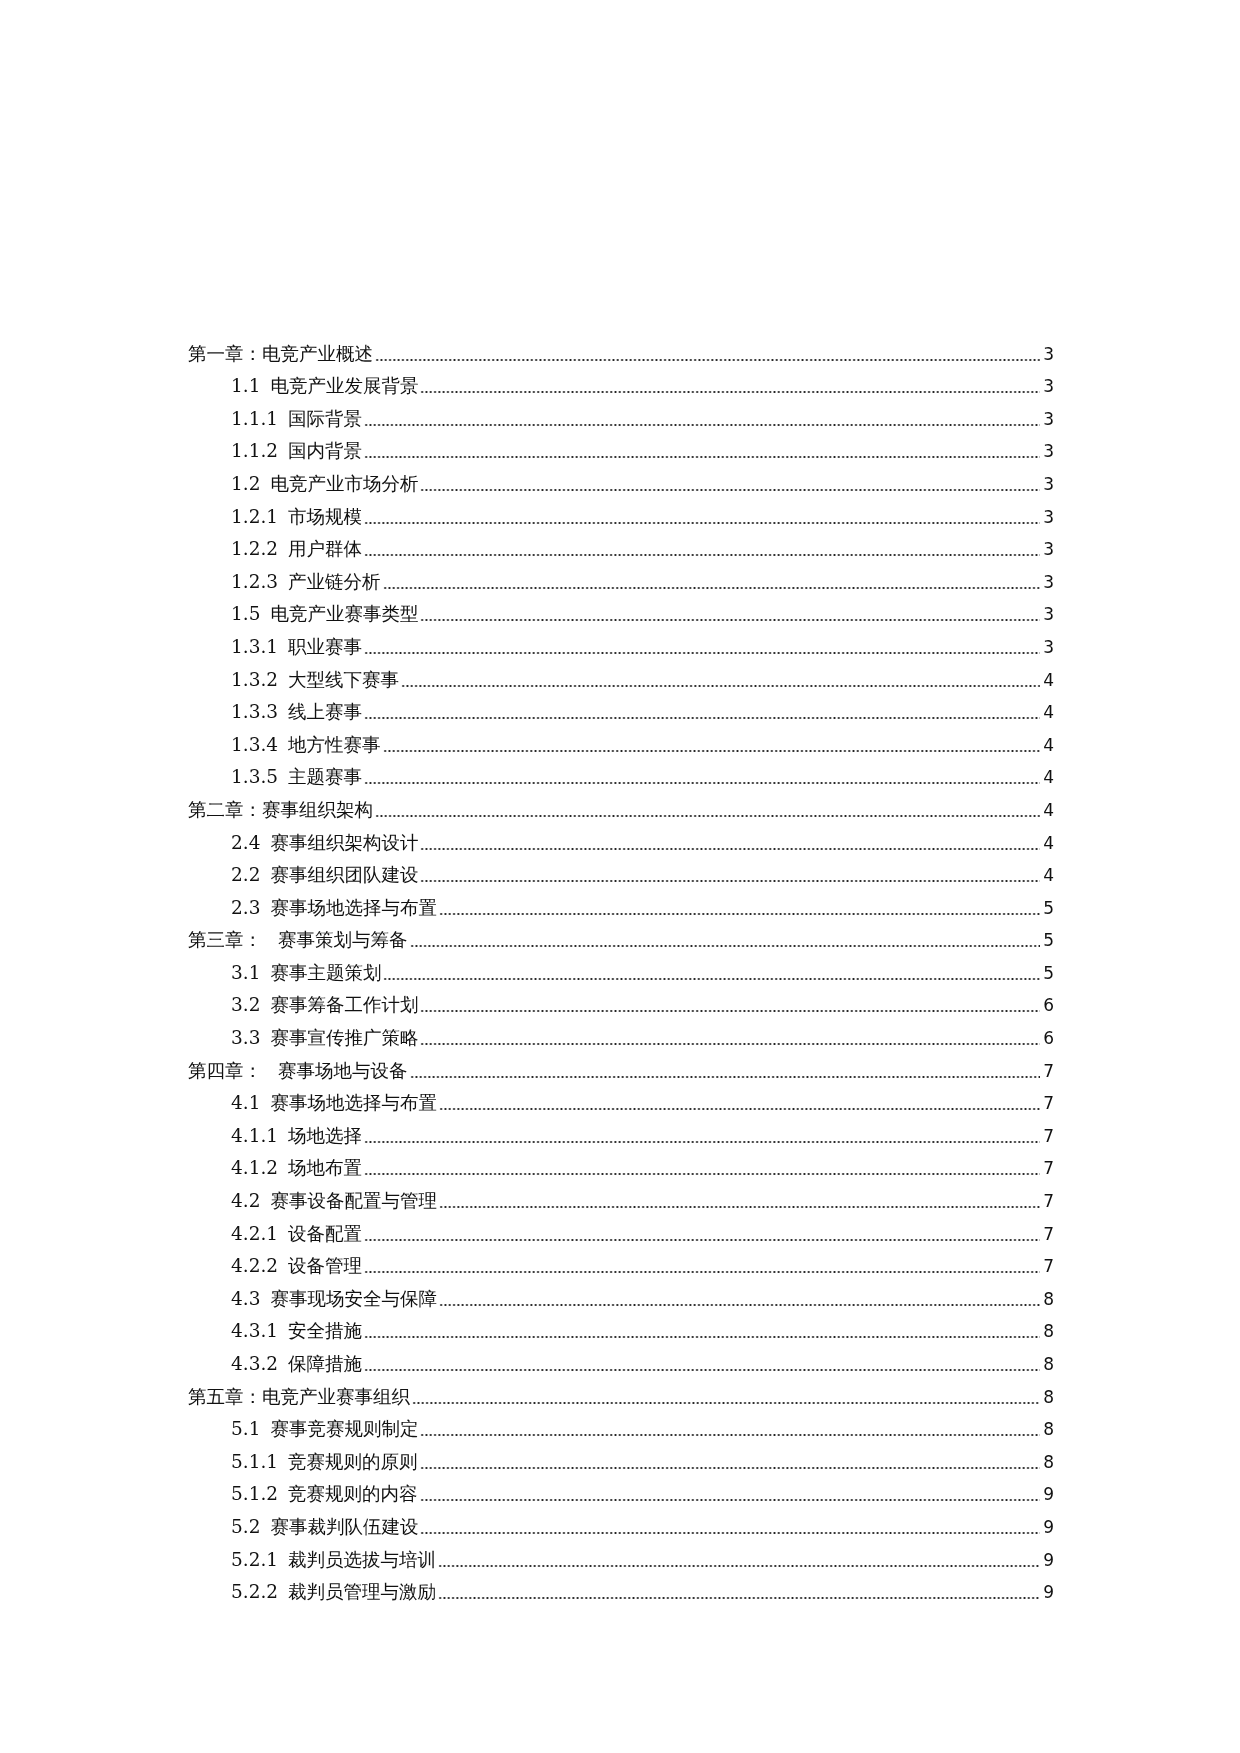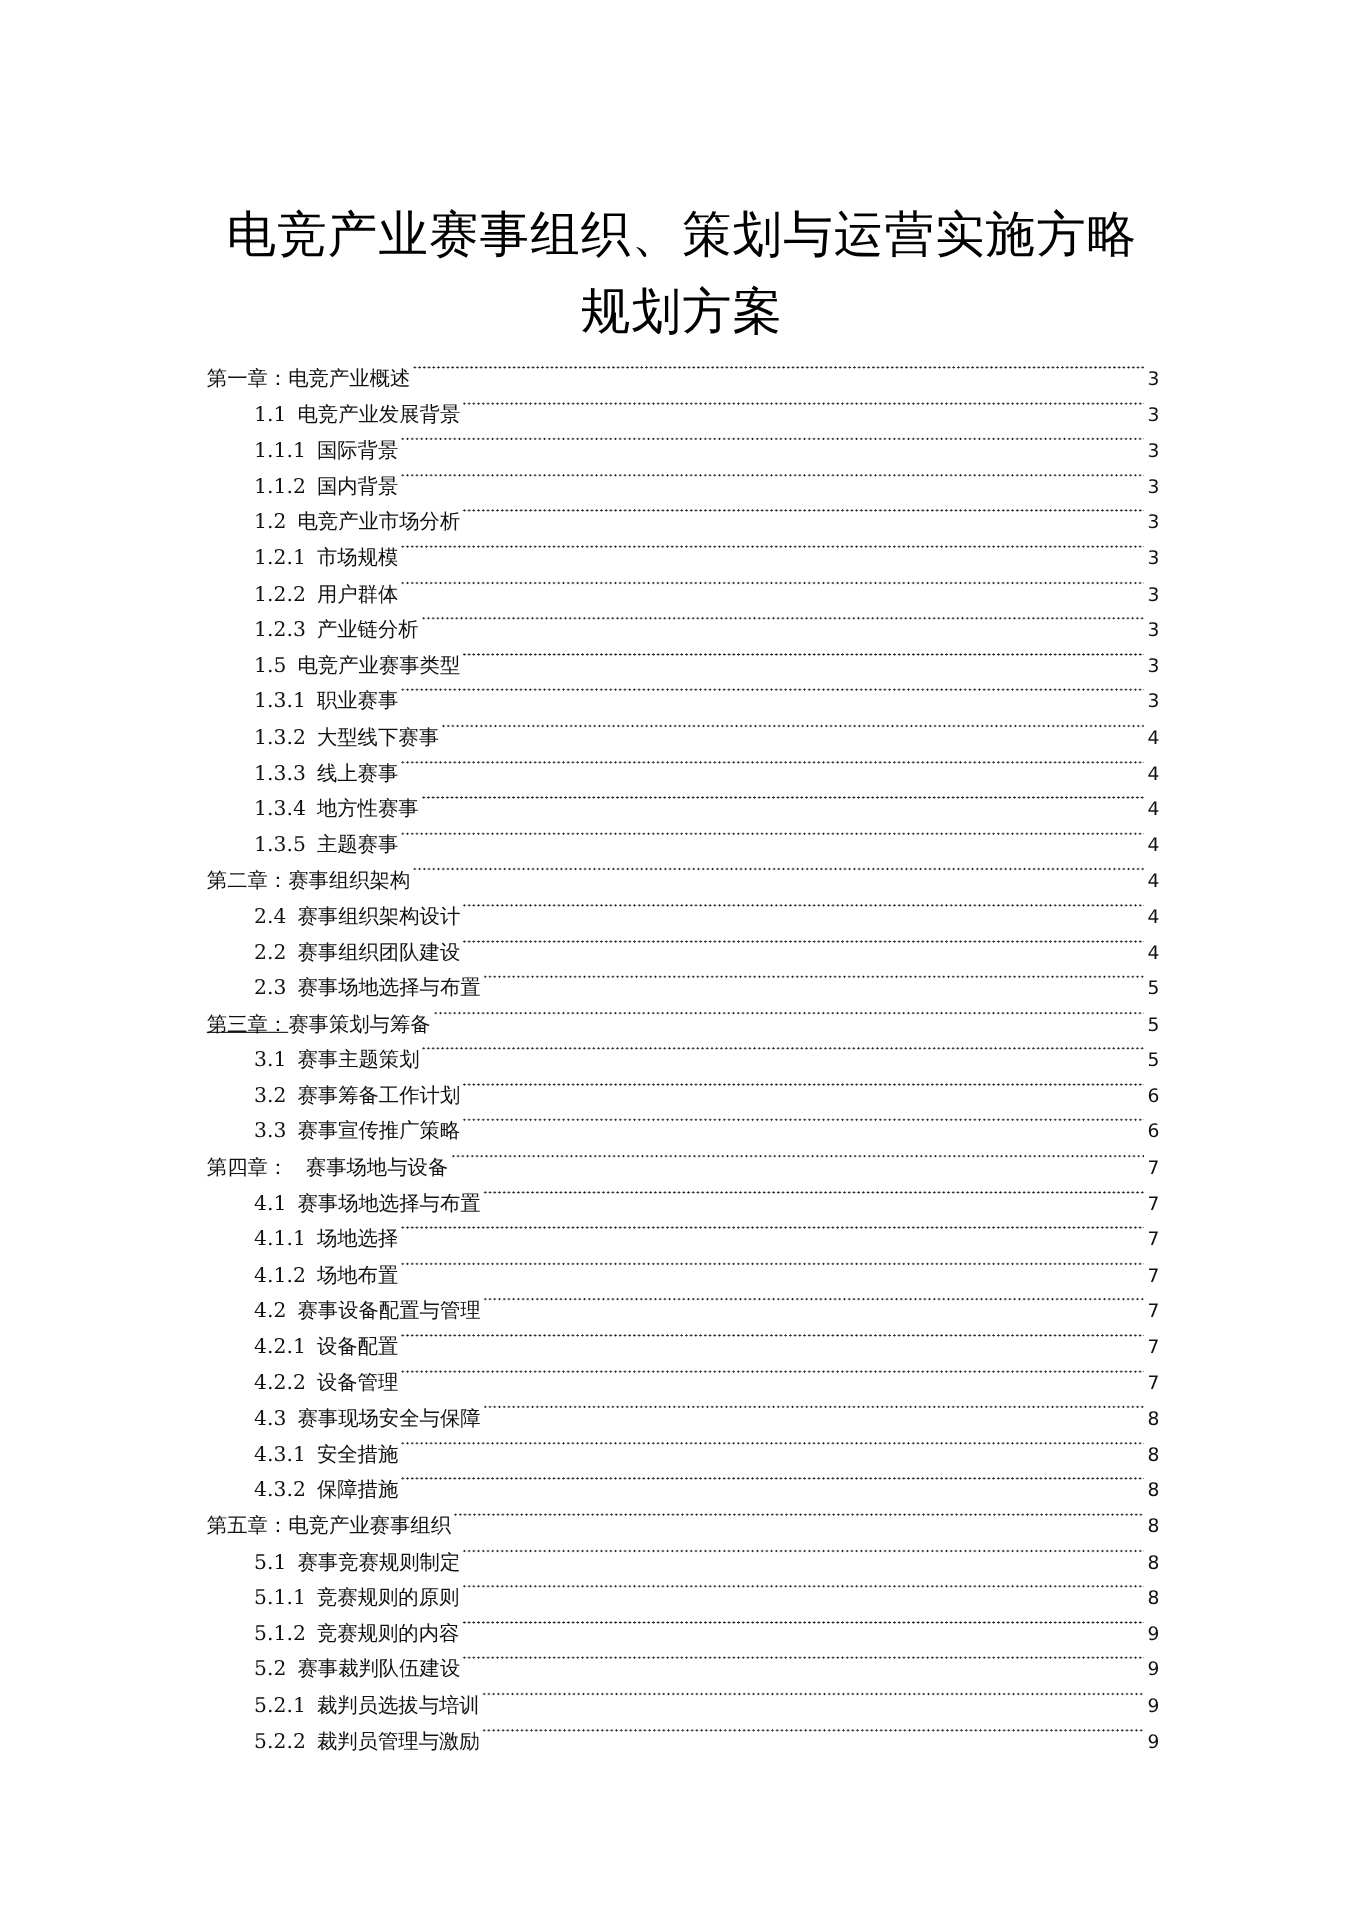--- a/index.html
+++ b/index.html
@@ -10,45 +10,41 @@
       text-align: center; color: #000;
       font-family: "DejaVu Sans", "Liberation Sans", sans-serif;
       font-size: 45px; line-height: 70px; letter-spacing: 1px;
     }
     .toc {
       position: absolute; left: 188px; top: 333px; width: 866px;
       font-family: "DejaVu Serif", "Liberation Serif", serif;
       color: #111;
     }
     .toc-row {
-      display: flex; align-items: flex-start; height: 32.6px;
+      display: flex; align-items: flex-end; height: 32.6px;
       font-size: 18.5px; line-height: 24px;
     }
     .toc-row.l1 { padding-left: 0; }
     .toc-row.l2, .toc-row.l3 { padding-left: 43px; }
     .toc-row .num { white-space: pre; margin-right: 10px; }
     .toc-row .text { white-space: nowrap; }
     .toc-row .leader {
       flex: 1; margin: 0 2px 5px 2px; height: 2px;
       background-image: radial-gradient(circle, #222 0.9px, transparent 1.1px);
       background-size: 4.3px 2px; background-repeat: repeat-x;
     }
     .toc-row .page-no {
       font-family: "DejaVu Sans", "Liberation Sans", sans-serif;
       font-size: 17px; width: 12px; text-align: right;
     }
   </style>
 </head>
 <body>
 
 <div class="page">
-  <div class="title">
-    <div>电竞产业赛事组织、策划与运营实施方略</div>
-    <div>规划方案</div>
-  </div>
 
   <div class="toc" id="toc">
       <div class="toc-row l1">
         <span class="num" style="margin-right: 0px;">第一章：</span>
         <span class="text">电竞产业概述</span>
         <span class="leader"></span>
         <span class="page-no">3</span>
       </div>
       <div class="toc-row l2">
         <span class="num">1.1</span>
@@ -146,21 +142,21 @@
         <span class="leader"></span>
         <span class="page-no">4</span>
       </div>
       <div class="toc-row l2">
         <span class="num">2.3</span>
         <span class="text">赛事场地选择与布置</span>
         <span class="leader"></span>
         <span class="page-no">5</span>
       </div>
       <div class="toc-row l1">
-        <span class="num" style="margin-right: 0px; text-decoration: underline;">第三章：</span>
+        <span class="num" style="margin-right: 16px;">第三章：</span>
         <span class="text">赛事策划与筹备</span>
         <span class="leader"></span>
         <span class="page-no">5</span>
       </div>
       <div class="toc-row l2">
         <span class="num">3.1</span>
         <span class="text">赛事主题策划</span>
         <span class="leader"></span>
         <span class="page-no">5</span>
       </div>

